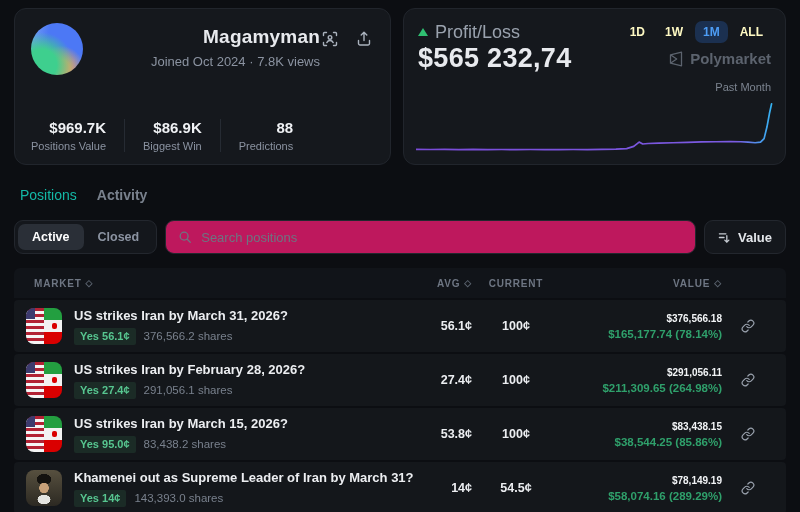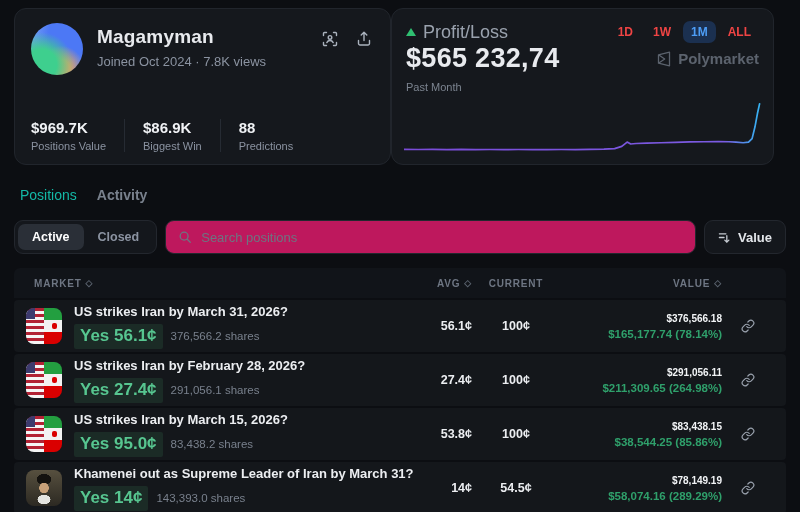--- a/index.html
+++ b/index.html
@@ -6,21 +6,21 @@
   html,body { width:800px; height:512px; overflow:hidden; }
   body {
     background:#0c0e12;
     font-family:"Liberation Sans", sans-serif;
     color:#e8eaee;
     -webkit-font-smoothing:antialiased;
   }
   .page { width:800px; height:512px; padding:8px 14px 0 14px; }
 
   
-  .top-row { display:flex; gap:0; }
+  .top-row { display:flex; gap:12px;text-align:right; }
   .card {
     background:#15181d;
     border:1px solid #21252c;
     border-radius:12px;
     height:157px;
   }
   .profile-card { width:377px; padding:14px 16px 12px 16px; display:flex; flex-direction:column; justify-content:space-between; }
   .profile-head { display:flex; align-items:flex-start; }
   .avatar {
     width:52px; height:52px; border-radius:50%; flex:0 0 52px;
@@ -43,21 +43,21 @@
   .stat-value { font-size:15px; font-weight:bold; color:#f0f2f5; }
   .stat-label { font-size:11px; color:#8b93a1; margin-top:4px; }
 
   
   .pnl-card { width:383px; padding:12px 14px 0 14px; position:relative; }
   .pnl-head { display:flex; justify-content:space-between; align-items:center; }
   .pnl-title-group { display:flex; align-items:center; gap:7px; }
   .tri-up { width:0; height:0; border-left:5px solid transparent; border-right:5px solid transparent; border-bottom:8px solid #2fbf71; }
   .pnl-title { font-size:18px; color:#9aa2ae; }
   .range-group { display:flex; align-items:center; gap:4px; }
-  .range-btn { font-size:12px; font-weight:bold; color:#ef4444; padding:4px 8px; border-radius:7px; cursor:pointer; }
+  .range-btn { font-size:12px; font-weight:bold; color:#fef9c3; padding:4px 8px; border-radius:7px; cursor:pointer; }
   .range-btn.selected { color:#4d9df6; background:#1b3050; }
   .pnl-amount-row { display:flex; justify-content:space-between; align-items:center; margin-top:0; }
   .pnl-amount { font-size:27px; font-weight:bold; letter-spacing:.3px; }
   .brand { display:flex; align-items:center; gap:6px; color:#5c636e; font-size:15px; font-weight:bold; }
   .brand svg { width:16px; height:16px; }
   .pnl-period { font-size:11px; color:#7c8490; margin-top:7px; }
   .pnl-chart { position:absolute; left:12px; right:12px; bottom:6px; height:58px; }
   .pnl-chart svg { width:100%; height:100%; display:block; }
 
   
@@ -99,21 +99,21 @@
   .portrait {
     background:
       radial-gradient(ellipse 11px 8px at 50% 82%, #e4e4e0 58%, rgba(0,0,0,0) 60%),
       radial-gradient(ellipse 8px 9px at 50% 50%, #c7a078 58%, rgba(0,0,0,0) 60%),
       radial-gradient(ellipse 12px 9px at 50% 26%, #14120f 58%, rgba(0,0,0,0) 62%),
       linear-gradient(180deg,#57503f,#2c2922);
   }
   .mkt-text { min-width:0; }
   .mkt-title { font-size:13px; font-weight:bold; color:#eceef1; white-space:nowrap; overflow:hidden; text-overflow:ellipsis; }
   .mkt-sub { display:flex; align-items:center; gap:8px; margin-top:5px; }
-  .yes-badge { font-size:17px; font-weight:bold; color:#57c690; background:#1b2b26; border-radius:2px; padding:2.5px 6px; white-space:nowrap; }
+  .yes-badge { font-size:11px; font-weight:bold; color:#57c690; background:#1b2b26; border-radius:2px; padding:2.5px 6px; white-space:nowrap; }
   .shares { font-size:11.5px; color:#79818d; white-space:nowrap; }
   .cell-avg { width:56px; text-align:right; font-size:12.5px; font-weight:bold; color:#eceef1; }
   .cell-current { width:72px; text-align:center; padding-left:16px; font-size:12.5px; font-weight:bold; color:#eceef1; }
   .cell-value { width:178px; text-align:right; }
   .val-main { font-size:10px; font-weight:bold; color:#f2f4f6; }
   .val-gain { font-size:11.5px; font-weight:bold; color:#2fa06b; margin-top:4px; }
   .cell-link { width:52px; display:flex; justify-content:center; }
   .link-btn { color:#9aa2ae; cursor:pointer; display:flex; }
   .link-btn svg { width:14px; height:14px; }
 </style>

